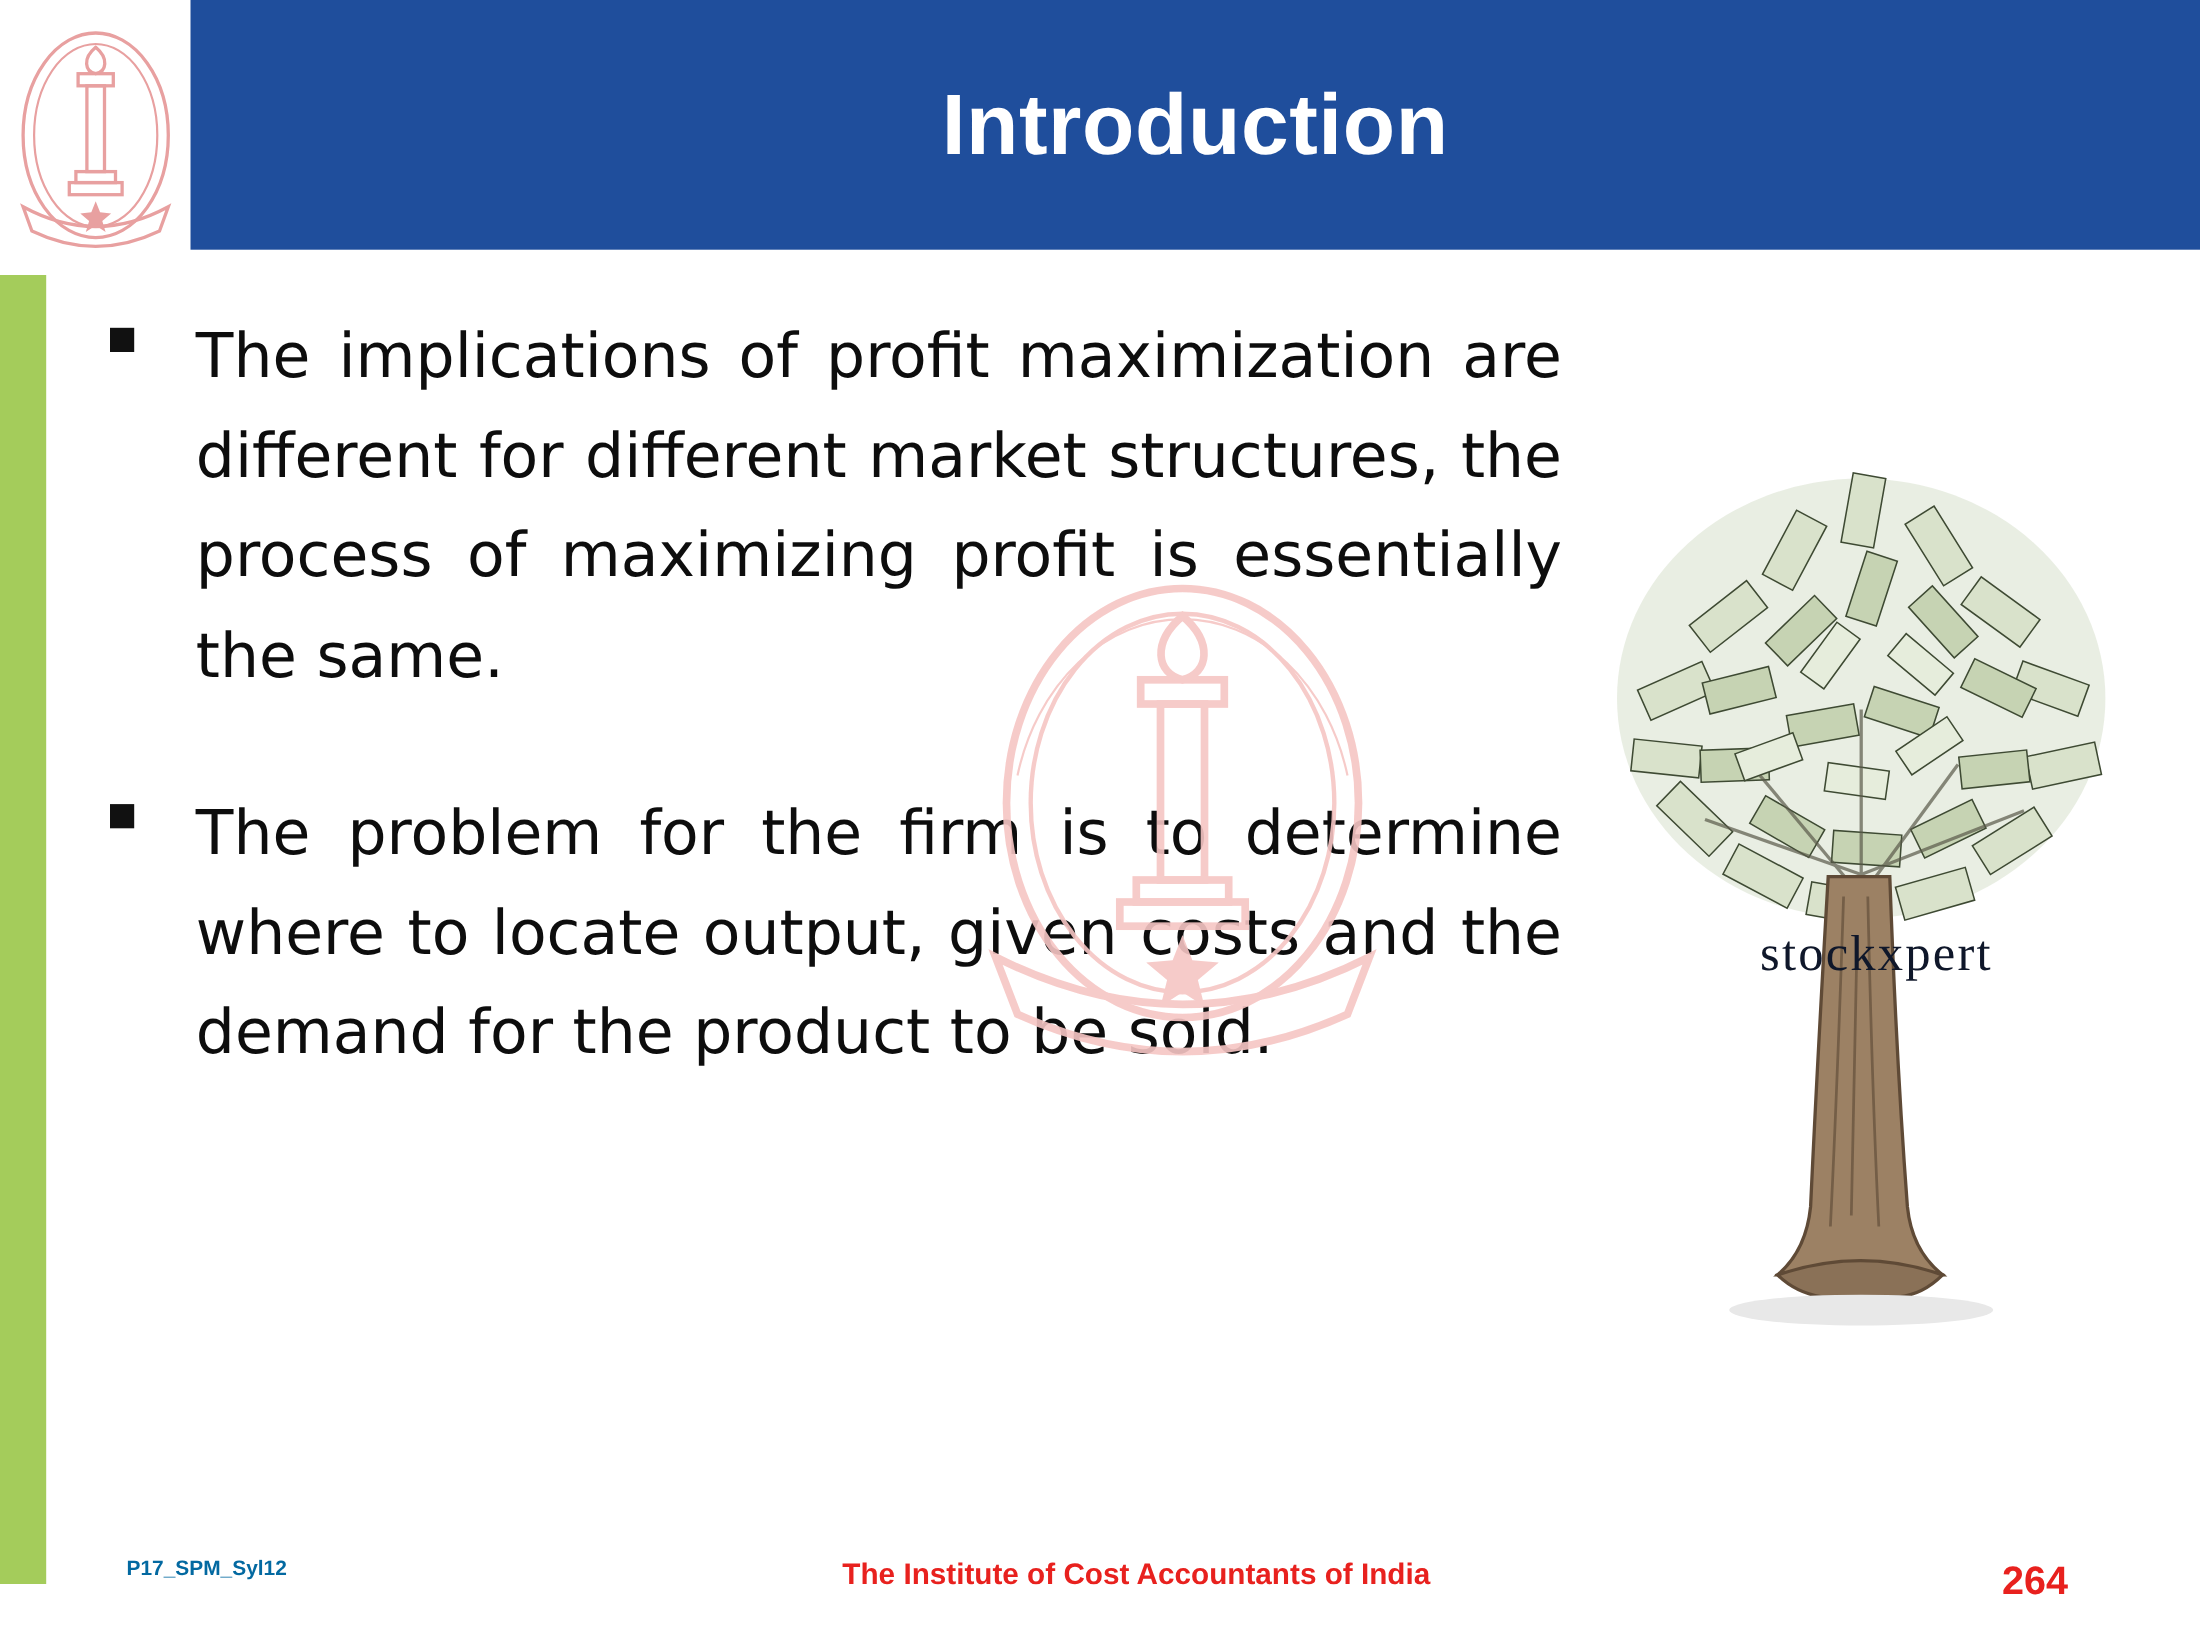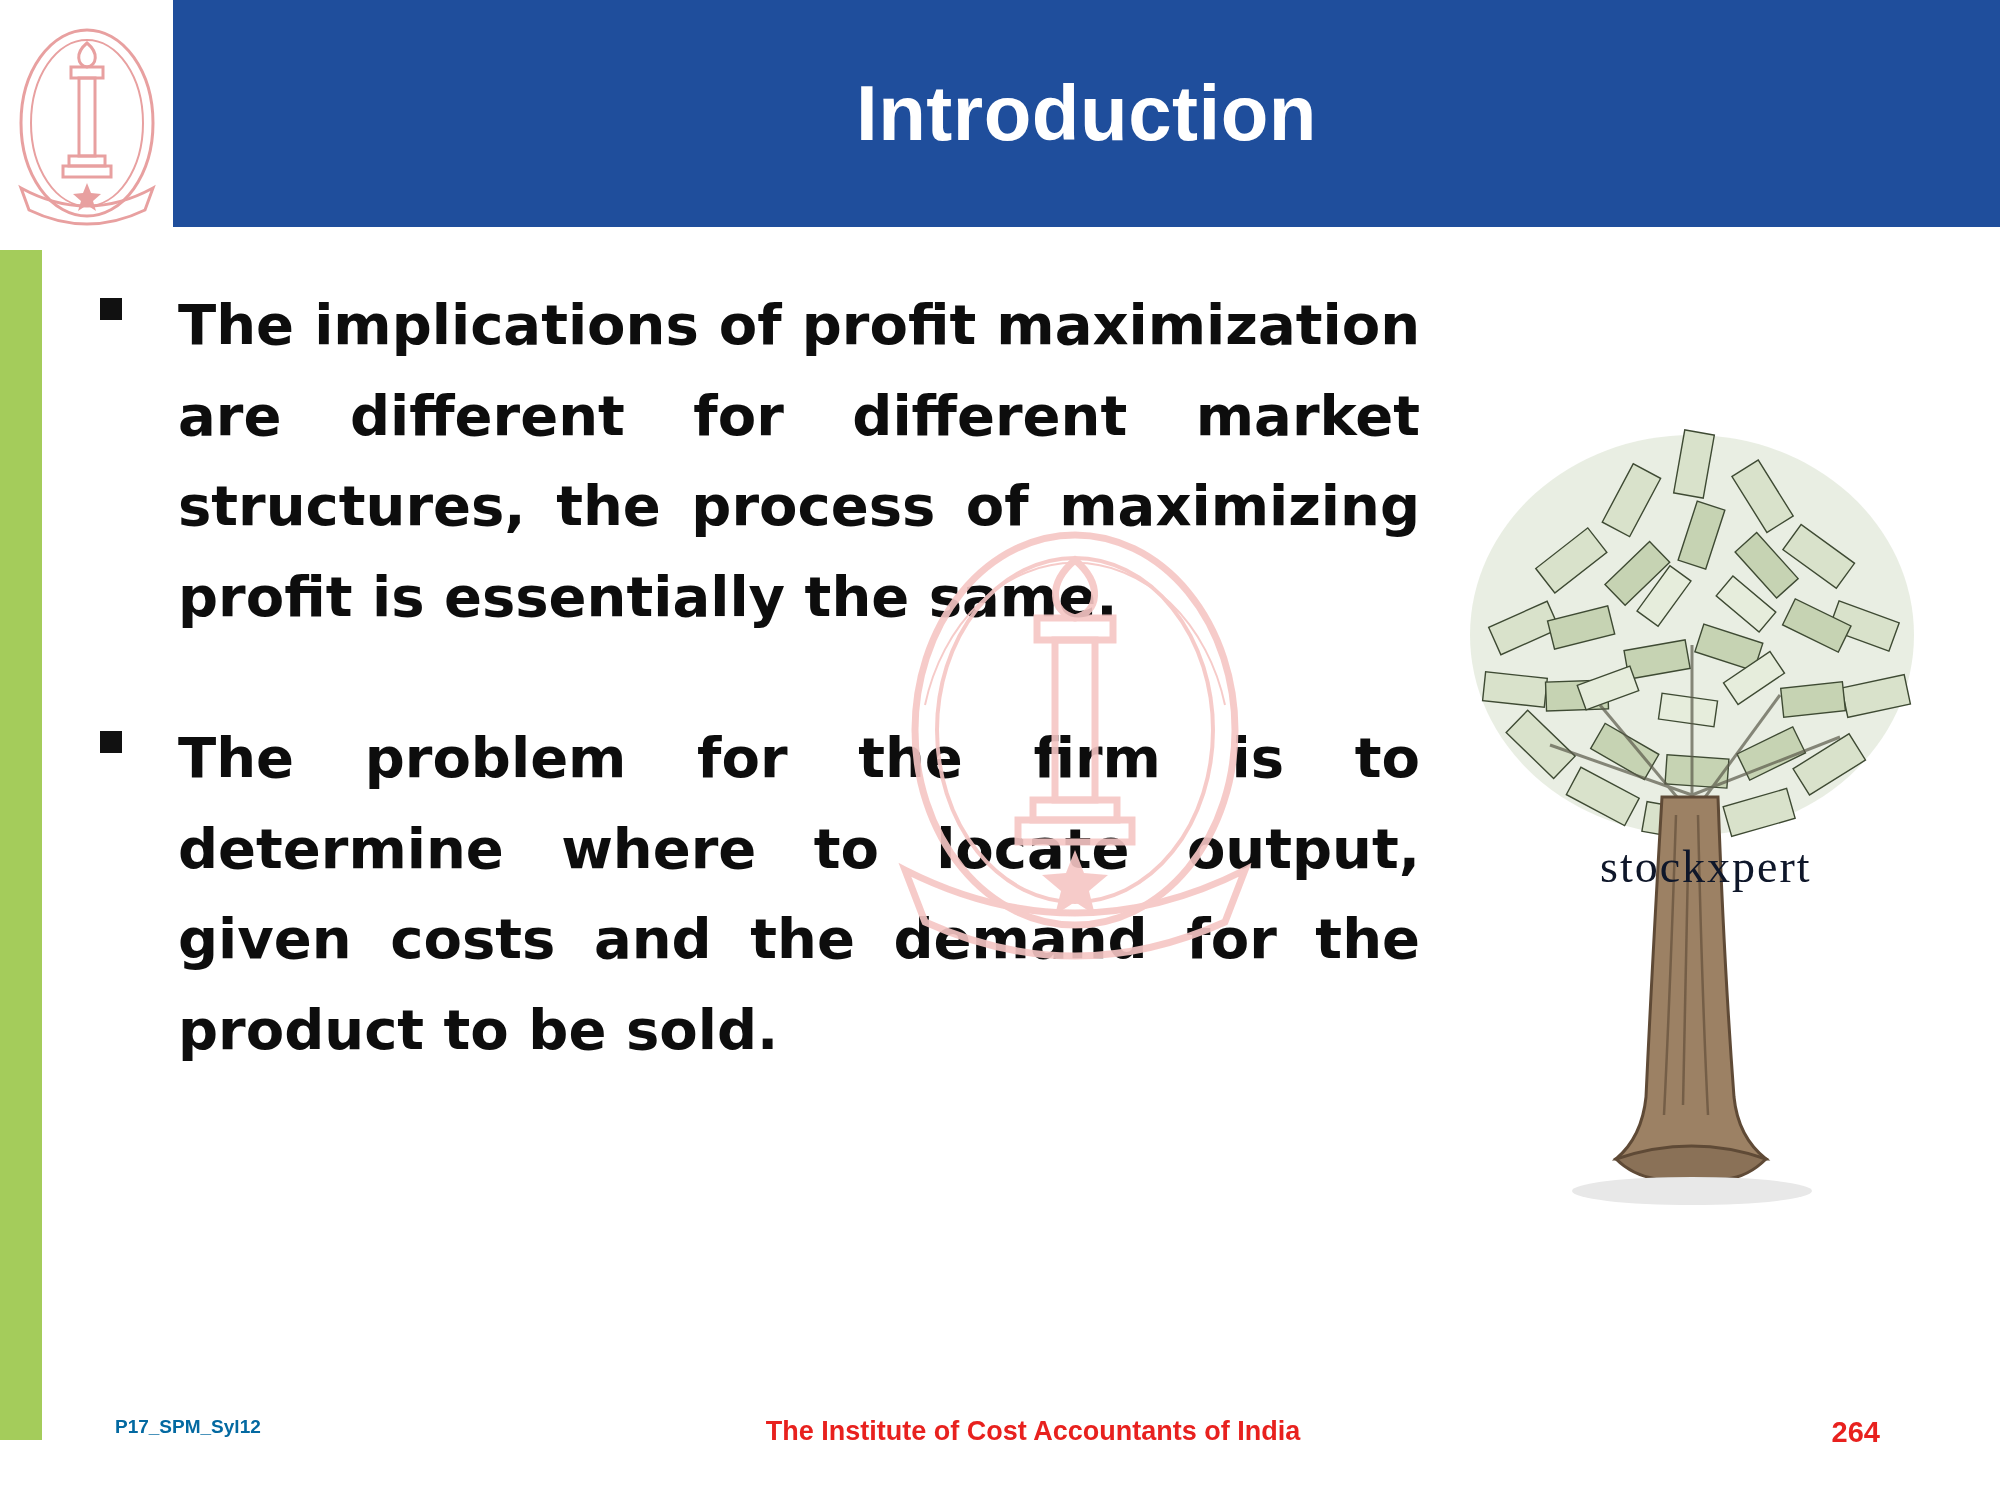--- a/index.html
+++ b/index.html
@@ -84,21 +84,21 @@
   }
   .bullet-item {
     position: relative;
     padding-left: 78px;
     margin-bottom: 70px;
     font-size: 56px;
     line-height: 1.62;
     color: #0d0d0d;
     text-align: justify;
     font-family: "DejaVu Sans", sans-serif;
-    font-weight: 700;
+    font-weight: 400;
   }
   .bullet-item:last-child { margin-bottom: 0; }
   .bullet-item .marker {
     position: absolute;
     left: 0;
     top: 18px;
     width: 22px;
     height: 22px;
     background: #111111;
   }
@@ -158,21 +158,21 @@
     color: #E8211E;
     font-size: 27px;
     font-weight: bold;
     margin-left: 33px;
   }
   .footer-right {
     position: absolute;
     right: 120px;
     top: 0;
     color: #E8211E;
-    font-size: 29px;
+    font-size: 36px;
     font-weight: bold;
   }
 </style>
 </head>
 <body>
 
 <div class="slide">
 
   <div class="header-bar">
     <div class="header-title">Introduction</div>

